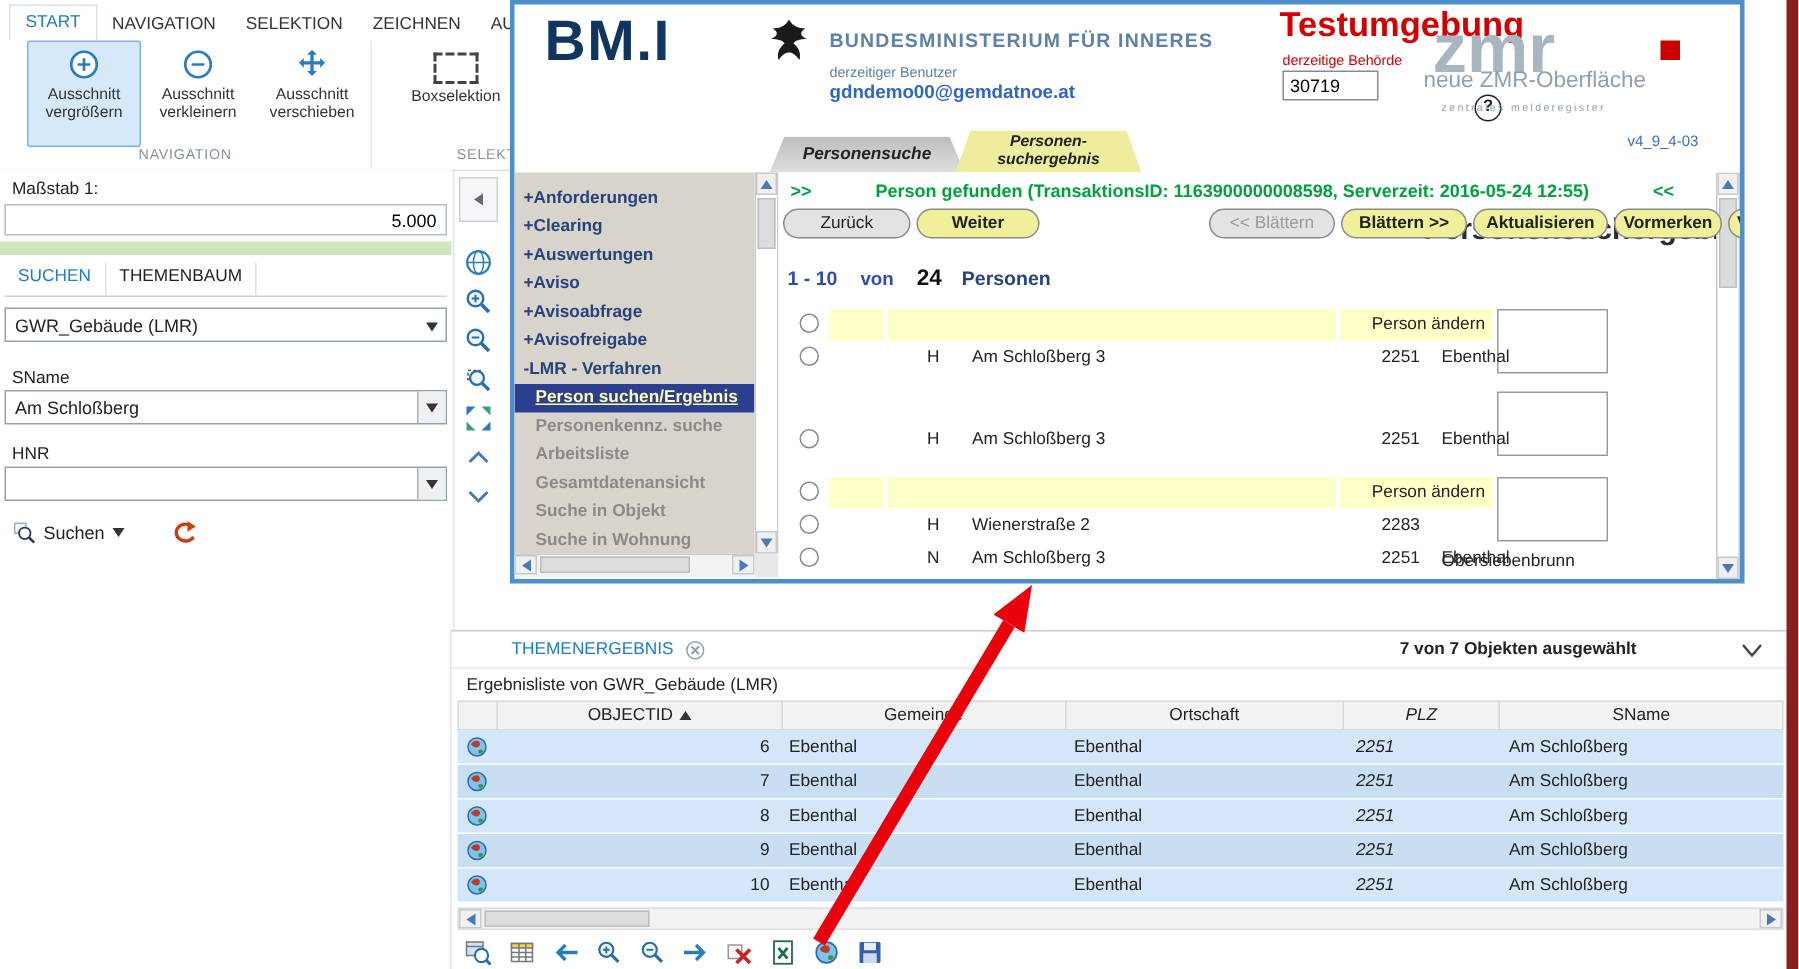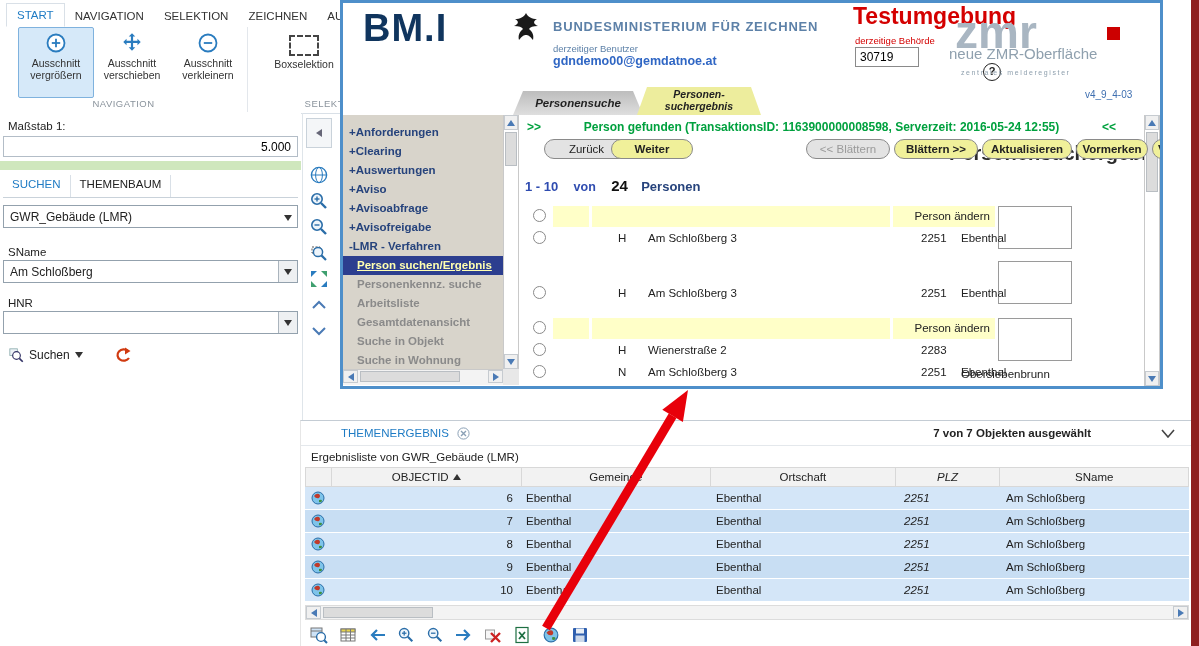--- a/index.html
+++ b/index.html
@@ -150,34 +150,34 @@
             <svg width="24" height="24" viewBox="0 0 24 24">
                 <circle cx="12" cy="12" r="8.5" fill="#fff" stroke="#2a7cbf" stroke-width="1.8"></circle>
                 <line x1="7.8" y1="12" x2="16.2" y2="12" stroke="#2a7cbf" stroke-width="1.8"></line>
                 <line x1="12" y1="7.8" x2="12" y2="16.2" stroke="#2a7cbf" stroke-width="1.8"></line>
               </svg>
           </span>
           <div class="rbtn-label">Ausschnitt vergrößern</div>
         </div>
         <div class="rbtn">
           <span>
-            <svg width="24" height="24" viewBox="0 0 22 20">
-                <path d="M11 1 L14 4 H12 V8 H16 V6 L19 9 L16 12 V10 H12 V14 H14 L11 17 L8 14 H10 V10 H6 V12 L3 9 L6 6 V8 H10 V4 H8 Z" fill="#2a7cbf"></path>
-              </svg>
-          </span>
-          <div class="rbtn-label">Ausschnitt verschieben</div>
-        </div>
-        <div class="rbtn">
-          <span>
             <svg width="24" height="24" viewBox="0 0 24 24">
                 <circle cx="12" cy="12" r="8.5" fill="#fff" stroke="#2a7cbf" stroke-width="1.8"></circle>
                 <line x1="7.8" y1="12" x2="16.2" y2="12" stroke="#2a7cbf" stroke-width="1.8"></line>
               </svg>
           </span>
           <div class="rbtn-label">Ausschnitt verkleinern</div>
+        </div>
+        <div class="rbtn">
+          <span>
+            <svg width="24" height="24" viewBox="0 0 22 20">
+                <path d="M11 1 L14 4 H12 V8 H16 V6 L19 9 L16 12 V10 H12 V14 H14 L11 17 L8 14 H10 V10 H6 V12 L3 9 L6 6 V8 H10 V4 H8 Z" fill="#2a7cbf"></path>
+              </svg>
+          </span>
+          <div class="rbtn-label">Ausschnitt verschieben</div>
         </div>
       </div>
       <div class="rgroup-name">NAVIGATION</div>
     </div>
     <div class="rgroup">
       <div class="rgroup-rows">
         <div class="rbtn">
           <span class="dashed-box"></span>
           <div class="rbtn-label">Boxselektion</div>
         </div>
@@ -492,21 +492,21 @@
   </div>
 </div>
 
 <div id="modal">
   <div class="m-abs bmi">BM.I</div>
   <span class="m-abs" style="left:166px;top:8px;">
     <svg width="34" height="32" viewBox="0 0 34 32">
         <path fill="#1a1a1a" d="M17 2 C15 6 11 8 6 8 C10 10 10 13 5 15 C10 15 13 16 14 18 C10 21 9 25 10 29 C13 25 15 24 17 24 C19 24 21 25 24 29 C25 25 24 21 20 18 C21 16 24 15 29 15 C24 13 24 10 28 8 C23 8 19 6 17 2 Z"></path>
       </svg>
   </span>
-  <div class="m-abs ministry">BUNDESMINISTERIUM FÜR ZEICHNEN</div>
+  <div class="m-abs ministry">BUNDESMINISTERIUM FÜR INNERES</div>
   <div class="m-abs user-label">derzeitiger Benutzer</div>
   <div class="m-abs user">gdndemo00@gemdatnoe.at</div>
   <div class="m-abs testumg">Testumgebung</div>
   <div class="m-abs behoerde-label">derzeitige Behörde</div>
   <input class="m-abs tinput behoerde-input" style="border: 1px solid rgb(138, 138, 138); padding-left: 4px;" value="30719">
   <div class="m-abs help">?</div>
   <div class="m-abs zmr">zmr</div>
   <div class="m-abs zmr-square"></div>
   <div class="m-abs zmr-overlay">neue ZMR-Oberfläche</div>
   <div class="m-abs zmr-sub">zentrales melderegister</div>
@@ -558,21 +558,21 @@
 
   <div class="zcontent">
     <div class="status">
       <span>&gt;&gt;</span>
       <span>Person gefunden (TransaktionsID: 1163900000008598, Serverzeit: 2016-05-24 12:55)</span>
       <span style="margin-right:20px;">&lt;&lt;</span>
     </div>
 
     <div class="ztitle">Personensuchergebnis</div>
 
-    <div class="pill" style="left:3px;width:85px;margin-left:22px;">Zurück</div>
+    <div class="pill" style="left:3px;width:85px;">Zurück</div>
     <div class="pill yellow" style="left:92px;width:82px;">Weiter</div>
     <div class="pill disabled" style="left:287px;width:84px;">&lt;&lt; Blättern</div>
     <div class="pill yellow" style="left:375px;width:84px;">Blättern &gt;&gt;</div>
     <div class="pill yellow" style="left:463px;width:90px;">Aktualisieren</div>
     <div class="pill yellow" style="left:557px;width:72px;">Vormerken</div>
     <div class="pill yellow" style="left:633px;width:50px;justify-content:flex-start;padding-left:5px;">Vo</div>
 
     <div class="count">
       <span class="c1">1 - 10</span>
       <span class="c2">von</span>

